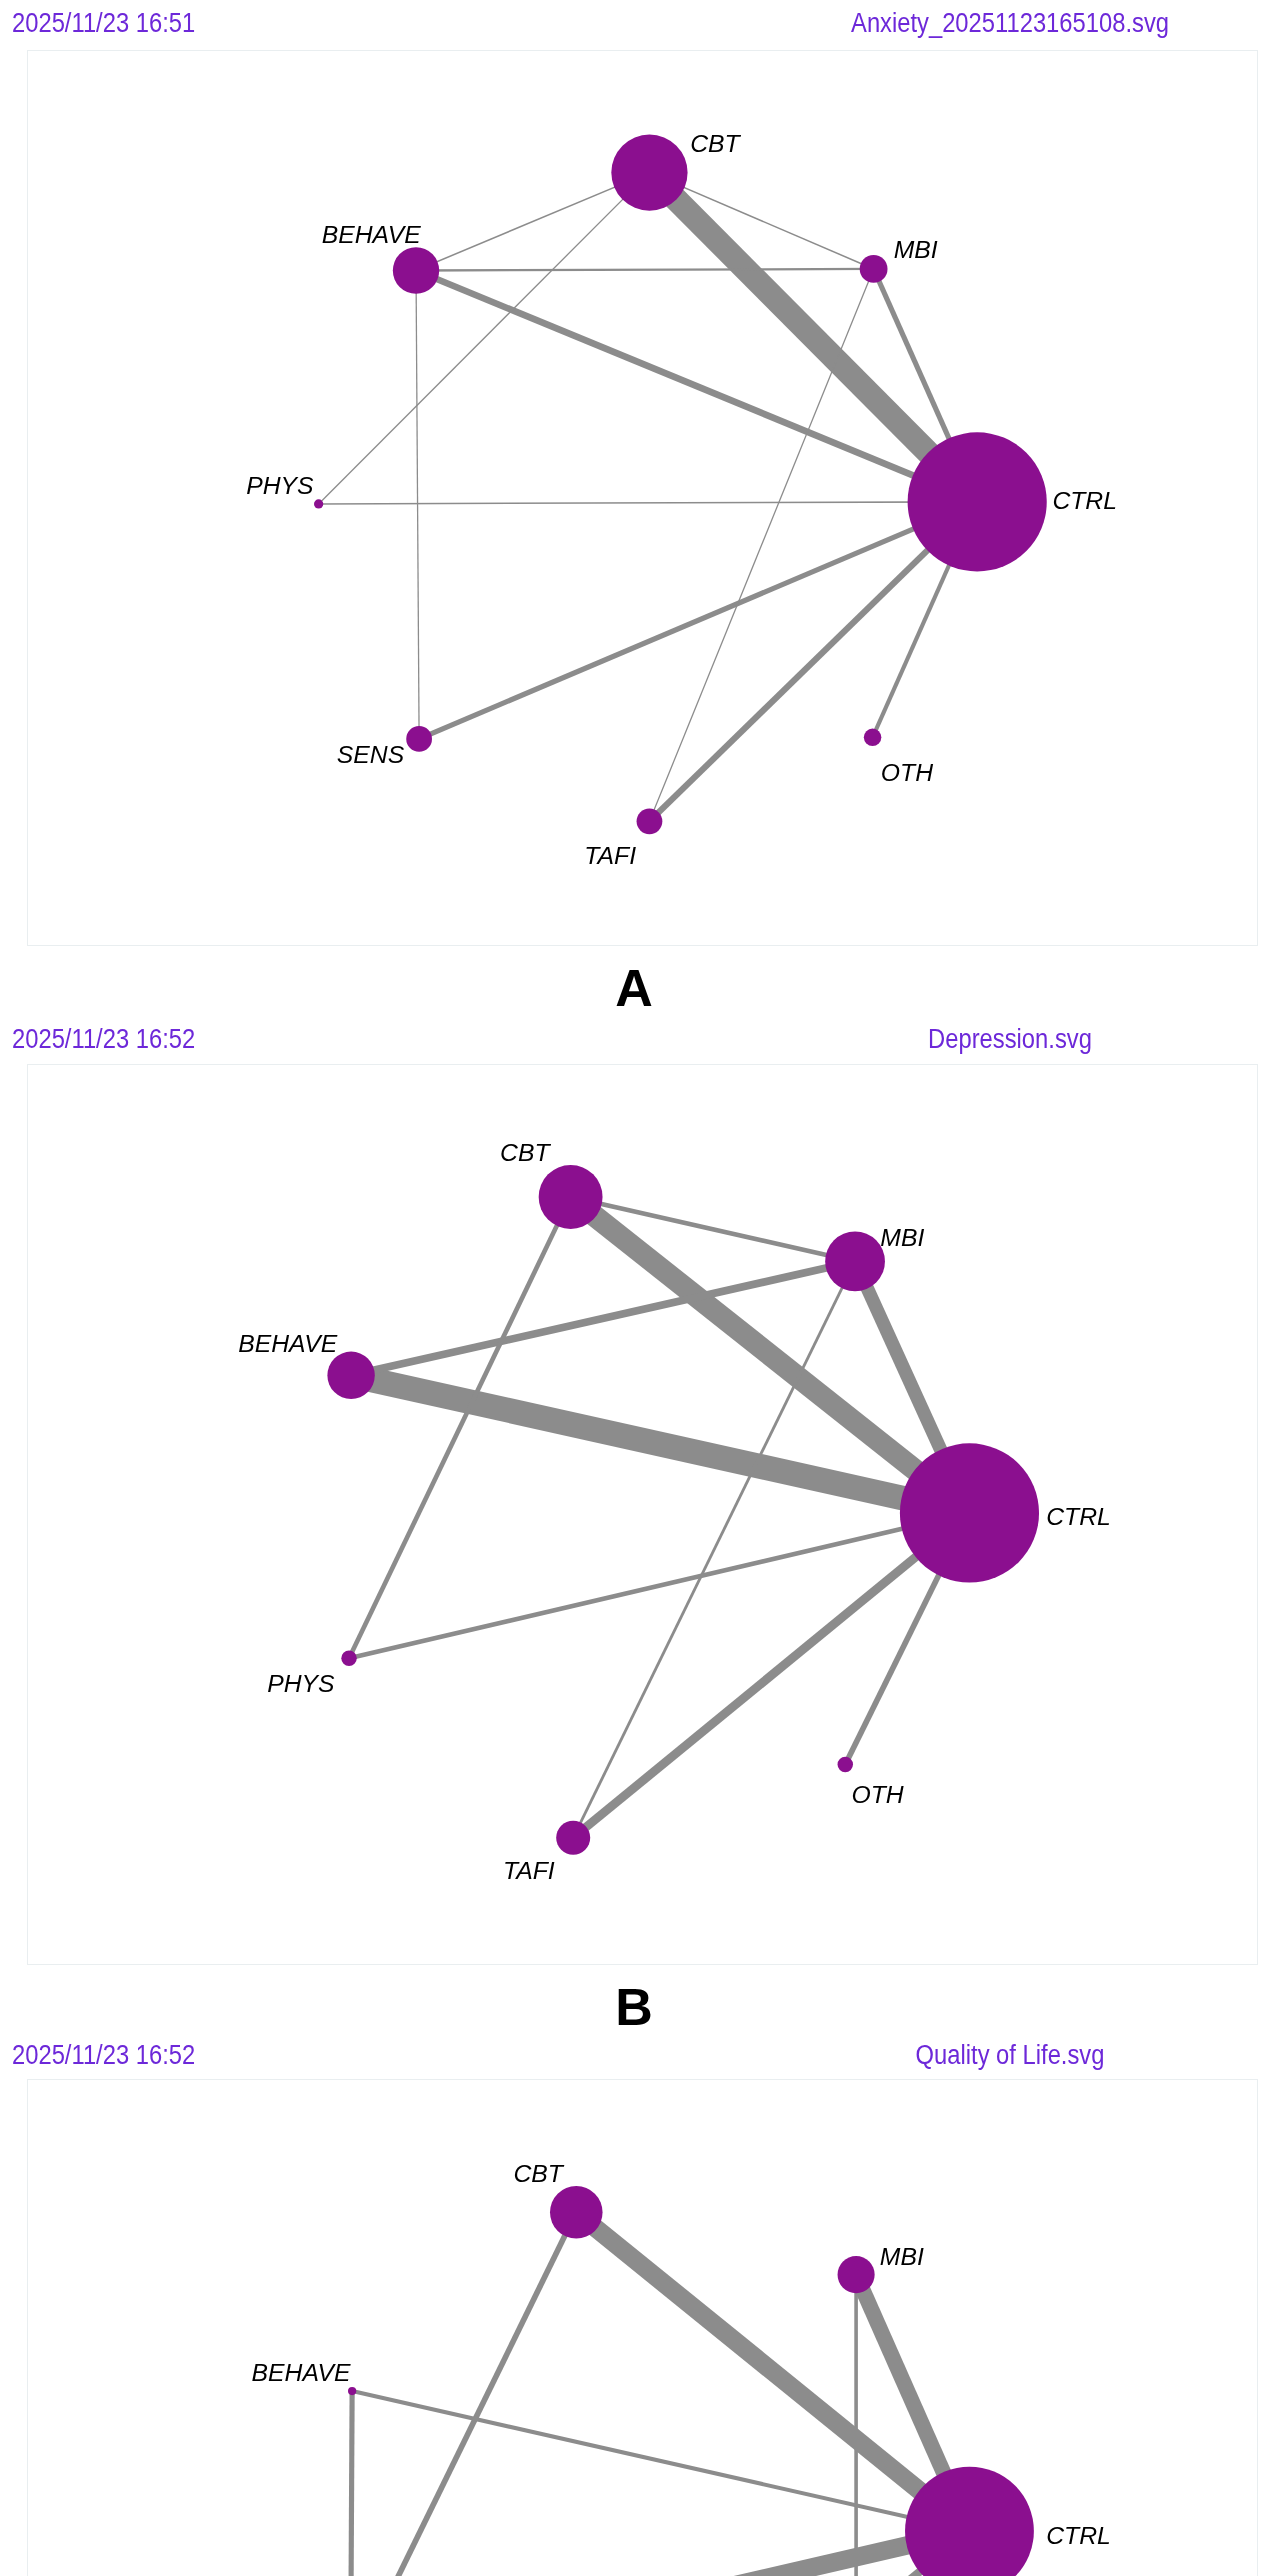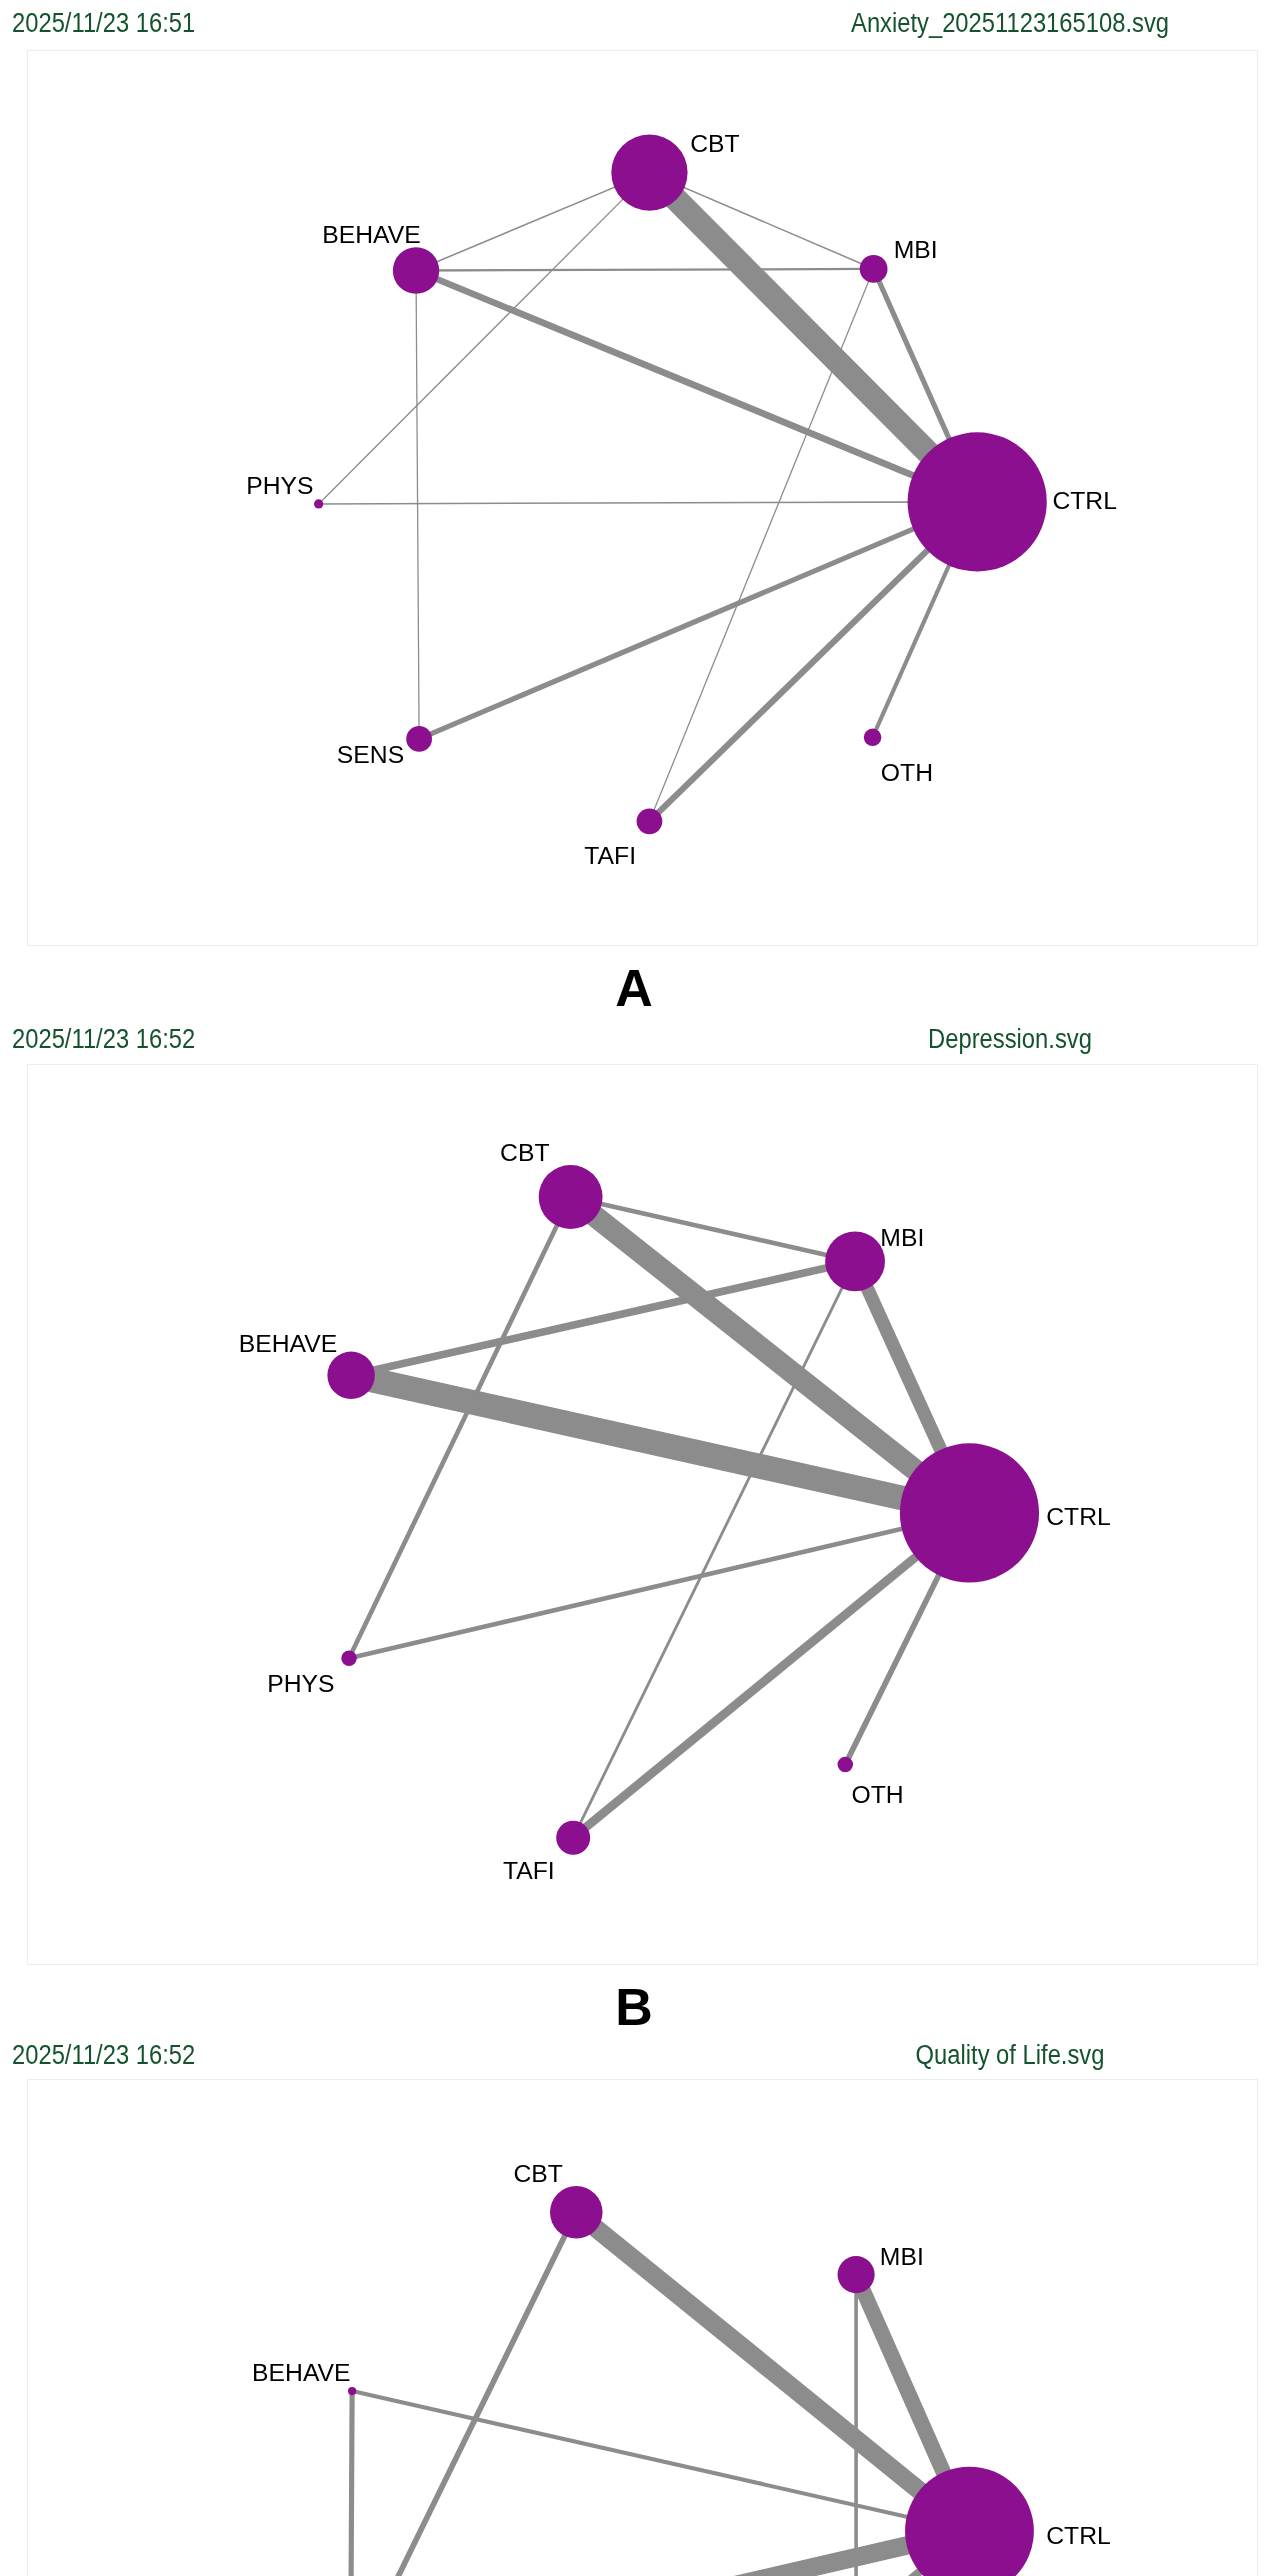--- a/index.html
+++ b/index.html
@@ -11,21 +11,21 @@
     overflow:hidden;
     font-family:"Liberation Sans", sans-serif;
     color:#000;
   }
   .print-header{
     position:absolute;
     left:0; right:0;
     height:31px;
     font-size:27px;
     line-height:1;
-    color:#14532d;
+    color:#6d28d9;
   }
   .print-header .ts{
     position:absolute;
     left:12px; top:0;
     display:inline-block;
     transform:scaleX(0.88);
     transform-origin:left top;
     white-space:nowrap;
   }
   .print-header .fn{
@@ -35,20 +35,21 @@
     transform:translateX(-50%) scaleX(0.88);
     white-space:nowrap;
   }
   .figure-box{
     position:absolute;
     left:27px;
     width:1229px;
     background:#ffffff;
     border:1.5px solid #e9eef0;
     box-sizing:content-box;
+    font-style:italic;
   }
   .figure-box svg{display:block;width:1229px;}
   .box-a{top:50px;height:894px;}
   .box-b{top:1064px;height:899px;}
   .box-c{top:2079px;height:914px;}
   .hdr-a{top:9.8px;}
   .hdr-b{top:1026px;}
   .hdr-c{top:2042px;}
   .panel-letter{
     position:absolute;

